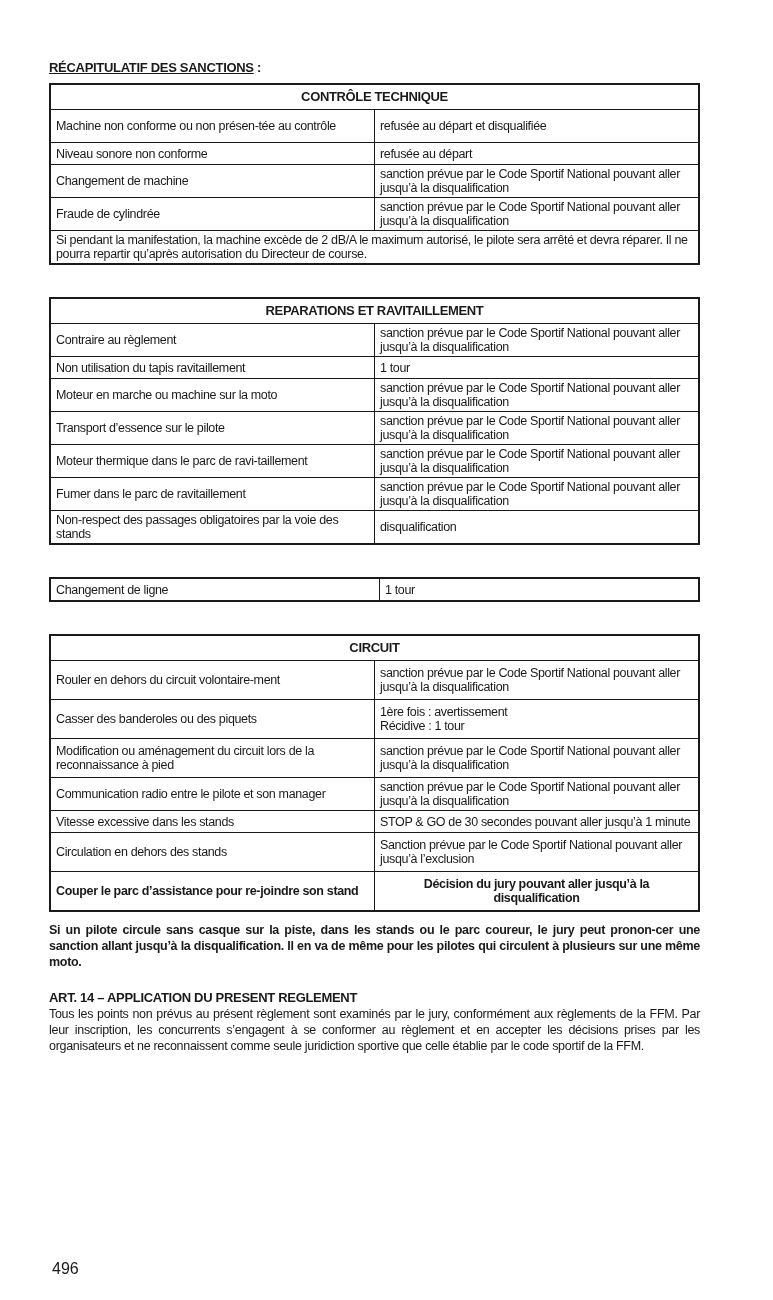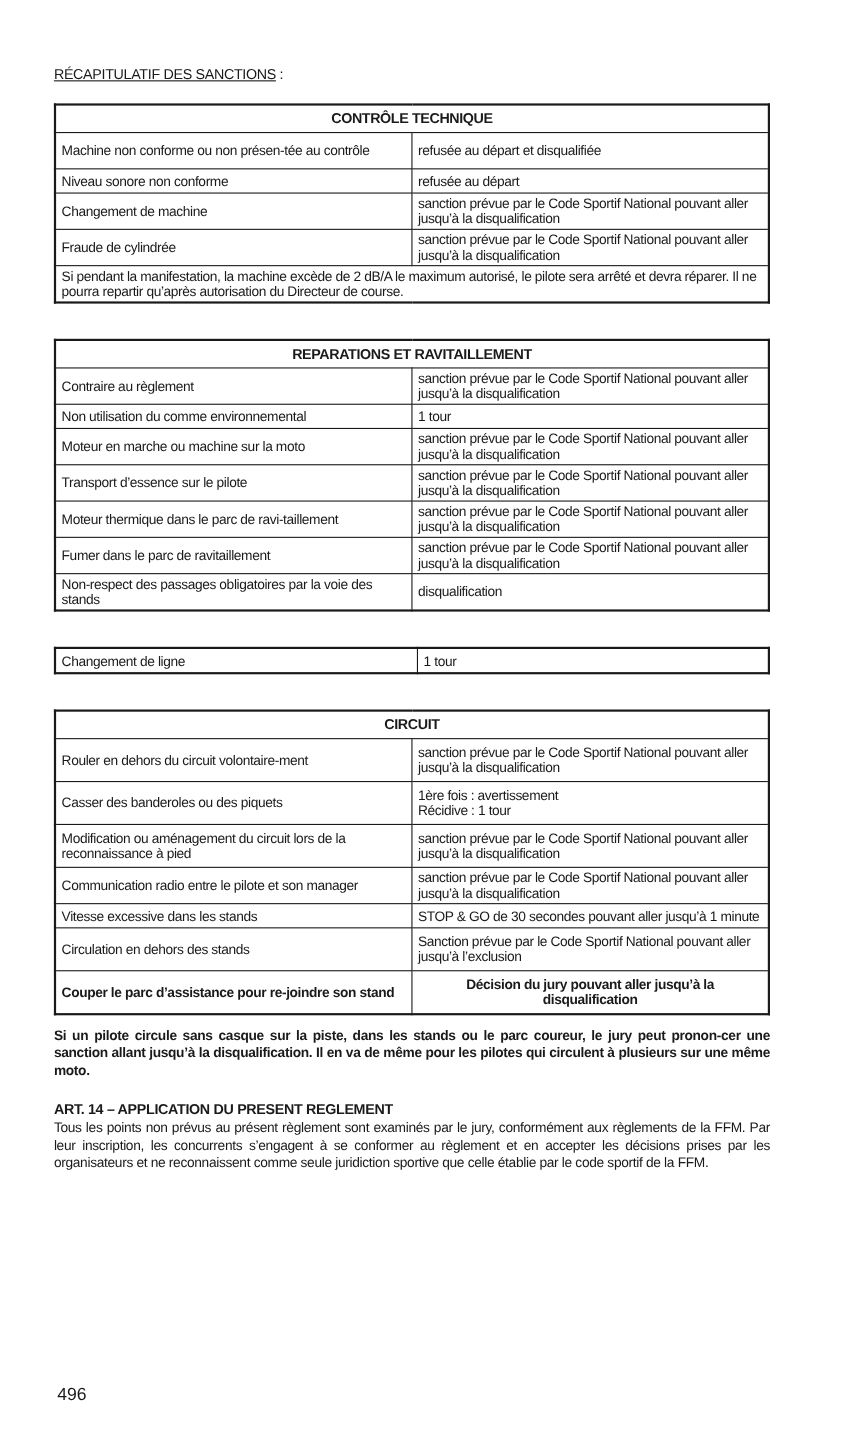--- a/index.html
+++ b/index.html
@@ -2,22 +2,22 @@
 <html><head>
 <meta charset="utf-8">
 <style>
   html, body { margin: 0; padding: 0; background: #ffffff; }
   body {
     width: 773px; height: 1300px; position: relative; overflow: hidden;
     font-family: "Liberation Sans", sans-serif; color: #1a1a1a;
   }
   .page { position: absolute; left: 49px; top: 60px; width: 651px; }
   .title {
-    font-weight: normal; font-size: 13px; letter-spacing: -0.3px;
-    margin: 0 0 18px 0; height: 16px;
+    font-weight: bold; font-size: 13px; letter-spacing: -0.3px;
+    margin: 0 0 7px 0; height: 16px;
   }
   .title u { text-decoration: underline; }
   table.sanc {
     width: 651px; border-collapse: collapse; table-layout: fixed;
     border: 2px solid #1a1a1a; margin-bottom: 32px;
     font-size: 12.5px; letter-spacing: -0.35px; line-height: 14px;
   }
   table.sanc td, table.sanc th {
     border: 1px solid #1a1a1a; padding: 2px 5px; vertical-align: middle;
     text-align: left; font-weight: normal;
@@ -76,21 +76,21 @@
   <table class="sanc">
     <tbody>
         <tr>
           <th colspan="2">REPARATIONS ET RAVITAILLEMENT</th>
         </tr>
     <tr class="r2">
       <td class="c1">Contraire au règlement</td>
       <td class="just">sanction prévue par le Code Sportif National pouvant aller jusqu’à la disqualification</td>
     </tr>
     <tr class="r1">
-      <td class="c1">Non utilisation du comme environnemental</td>
+      <td class="c1">Non utilisation du tapis ravitaillement</td>
       <td>1 tour</td>
     </tr>
     <tr class="r2">
       <td class="c1">Moteur en marche ou machine sur la moto</td>
       <td class="just">sanction prévue par le Code Sportif National pouvant aller jusqu’à la disqualification</td>
     </tr>
     <tr class="r2">
       <td class="c1">Transport d’essence sur le pilote</td>
       <td class="just">sanction prévue par le Code Sportif National pouvant aller jusqu’à la disqualification</td>
     </tr>

